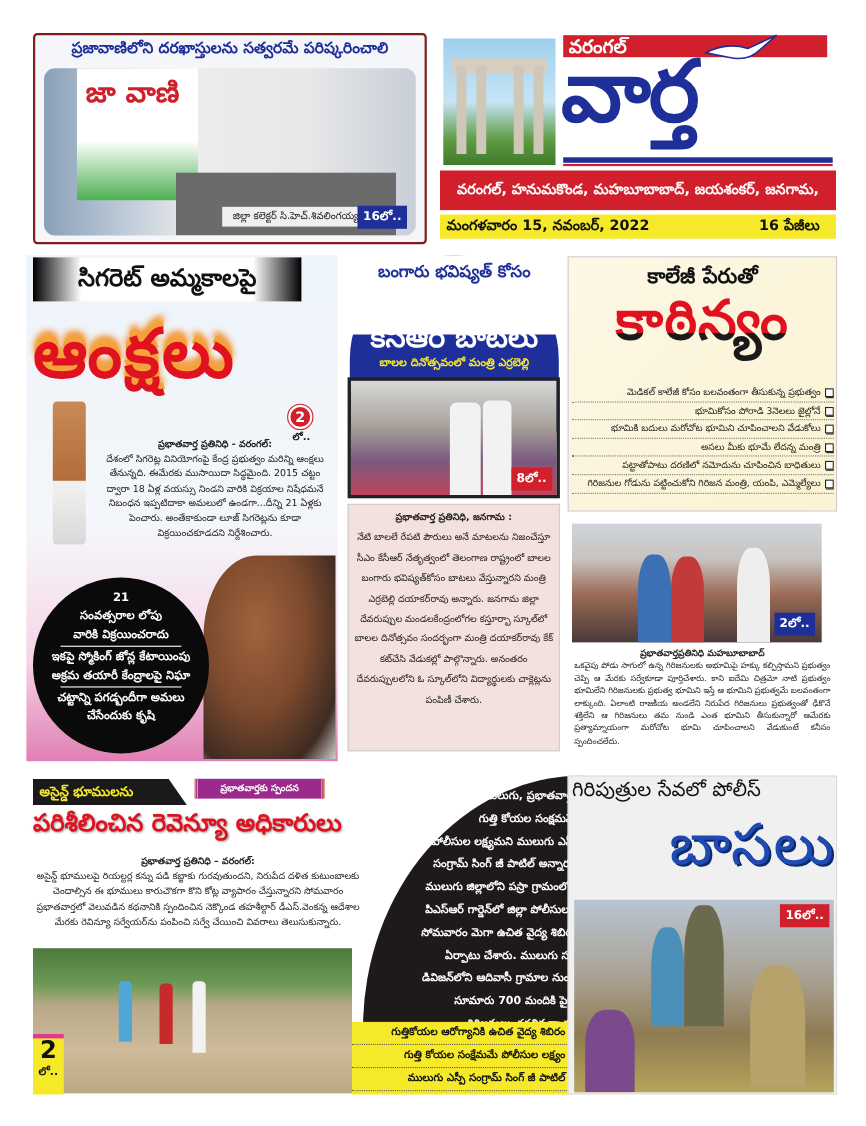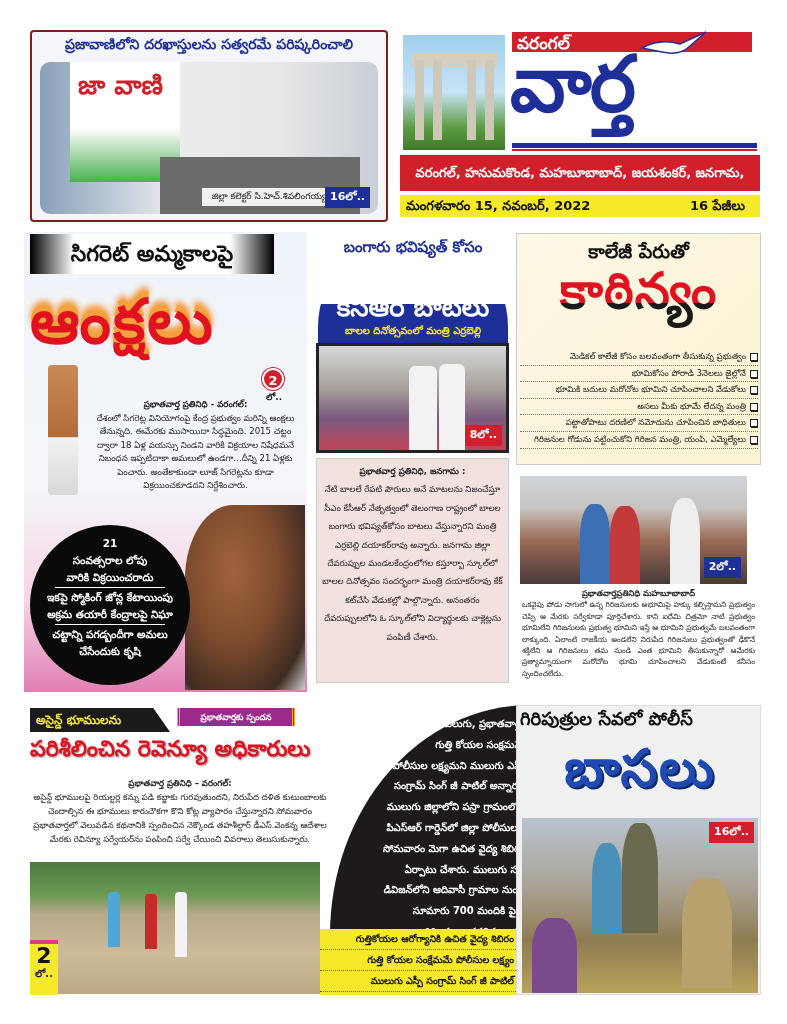--- a/index.html
+++ b/index.html
@@ -88,22 +88,22 @@
   #as-pg .lo { font-size: 10px; font-weight:bold; }
 
   
   #mu-dark { left: 330px; top: 705px; width: 200px; height: 230px; background: #1f1a1a; border-radius: 130px 0 0 0 / 200px 0 0 0; clip-path: ellipse(100% 100% at 100% 100%); }
   #mu-body { left: 345px; top: 714px; width: 180px; text-align:right; color:#fff; font-size: 10px; line-height: 20.8px; font-weight: bold; }
   #mu-yellow { left: 320px; top: 929px; width: 200px; height: 66px; background: #f6e92a; }
   #mu-yellow .ln { font-size: 9.5px; line-height: 20px; text-align:right; padding-right: 6px; border-bottom: 1px dotted #555; font-weight:bold; color:#111; }
 
   
   #po-box { left: 516px; top: 705px; width: 245px; height: 290px; background: #f0f0f0; border:1px solid #ddd; }
-  #po-kicker { left: 520px; top: 708px; width: 240px; font-size: 18px; font-weight: bold; color:#111; }
-  #po-headline { left: 520px; top: 738px; width: 240px; text-align:center; font-size: 52px; font-weight: 700; color: #1f4ab3; letter-spacing: 2px; text-shadow: 2px 2px 0 #0d2a6e; }
+  #po-kicker { left: 520px; top: 708px; width: 240px; font-size: 18px; font-weight: normal; color:#111; }
+  #po-headline { left: 520px; top: 738px; width: 240px; text-align:right; font-size: 52px; font-weight: 400; color: #1f4ab3; letter-spacing: 2px; text-shadow: 2px 2px 0 #0d2a6e; }
   #po-photo { left: 522px; top: 818px; width: 236px; height: 175px; background: linear-gradient(180deg,#b9c4d1 0%,#a9a294 40%,#8e7b52 70%,#b7a35a 100%); }
   #po-photo .fig { position:absolute; border-radius: 40% 40% 0 0; }
   #po-pg { right: 4px; top: 4px; background: #d11f2b; }
 </style>
 </head>
 <body>
 
 <div id="praja-box" class="abs">
   <div id="praja-head">ప్రజావాణిలోని దరఖాస్తులను సత్వరమే పరిష్కరించాలి</div>
   <div id="praja-photo" class="photo">

